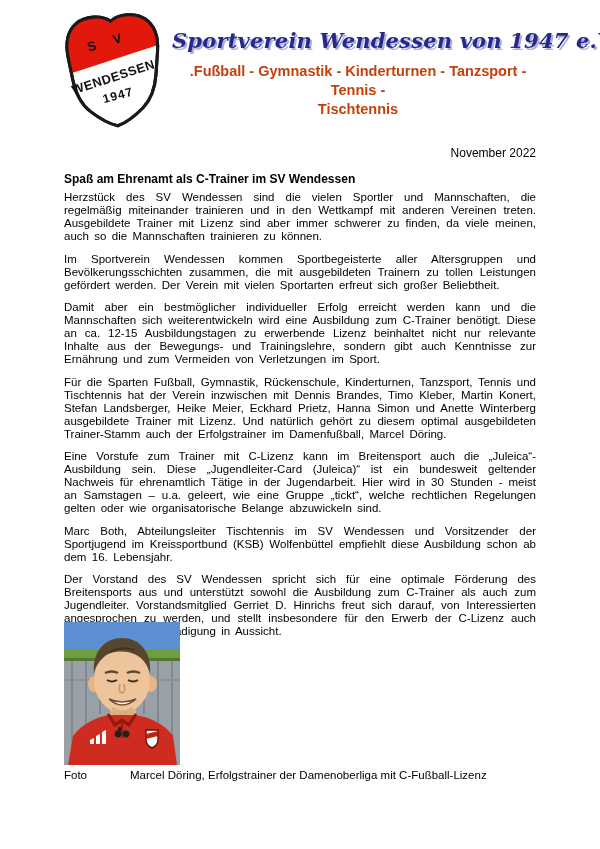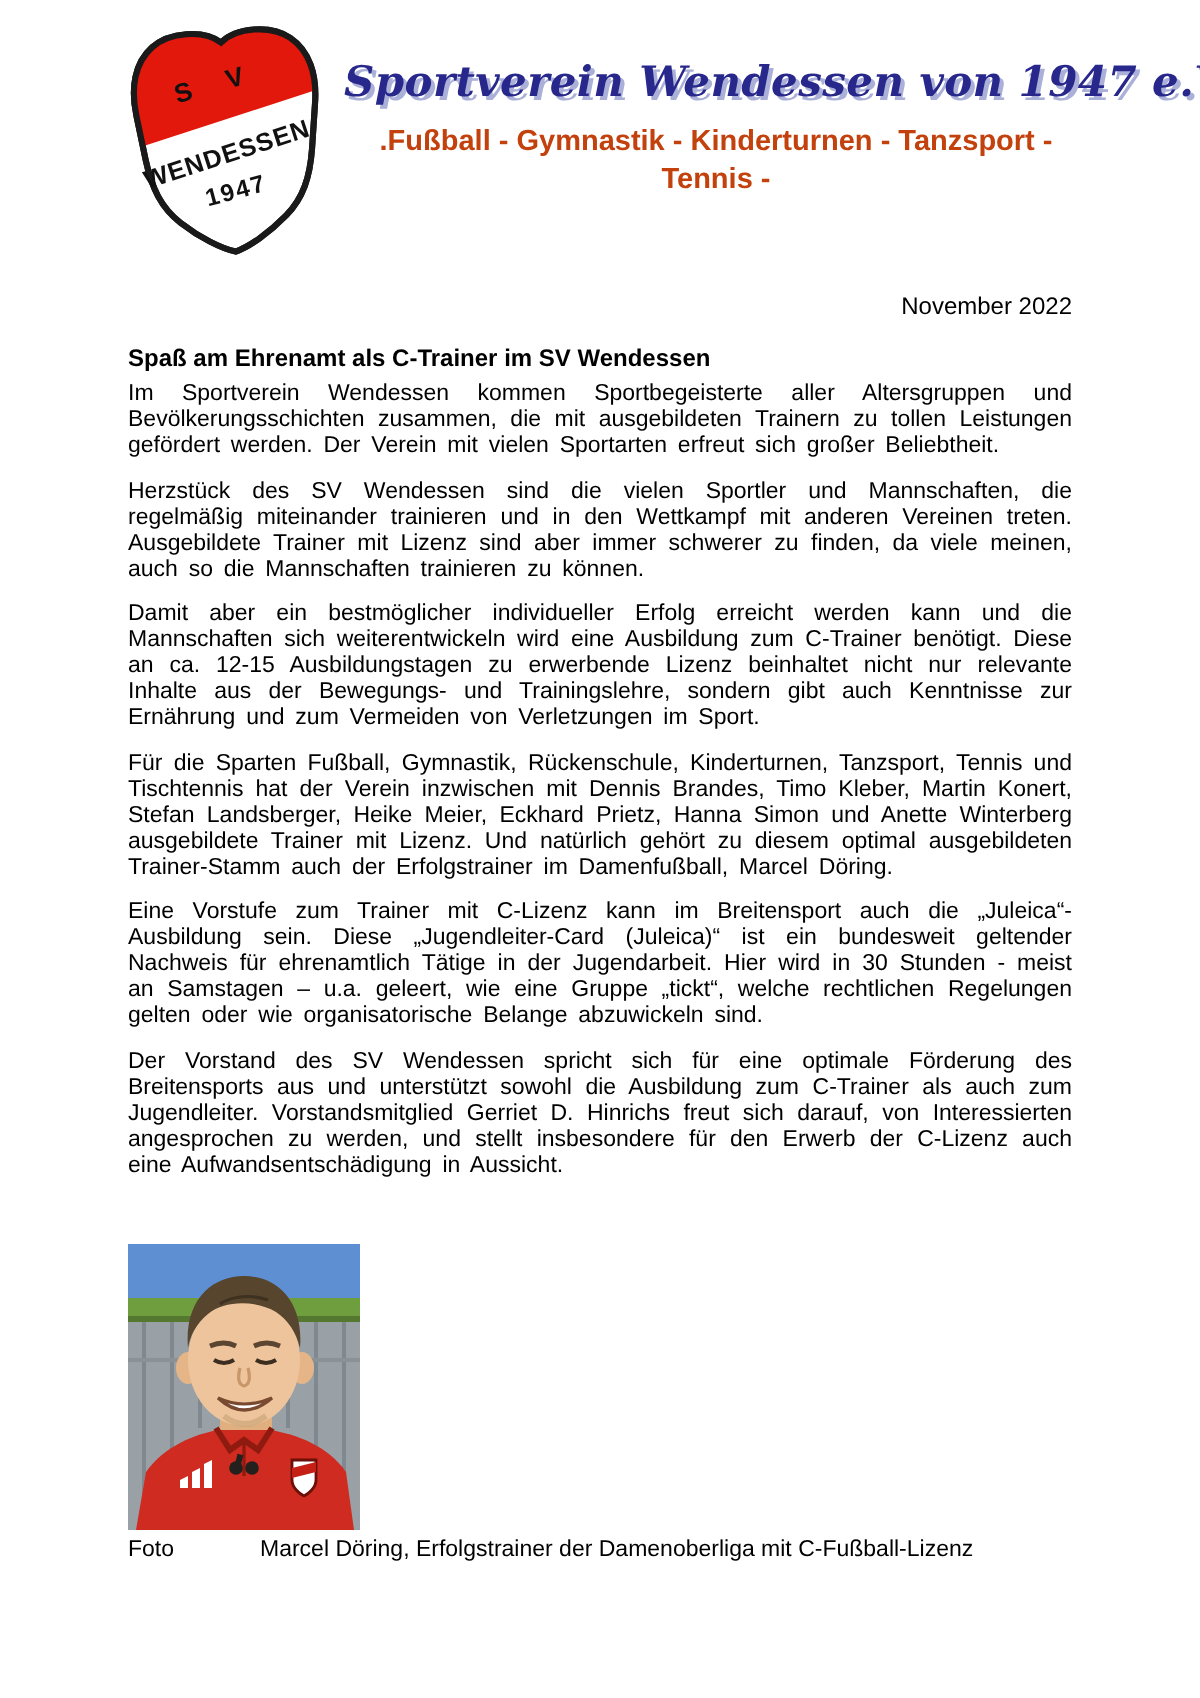--- a/index.html
+++ b/index.html
@@ -49,33 +49,35 @@
       <text x="52" y="33" transform="rotate(-12 52 33)" text-anchor="middle" font-family="Liberation Sans, sans-serif" font-weight="bold" font-size="13" letter-spacing="7" fill="#111">S V</text>
       <text x="55" y="68" transform="rotate(-14 55 68)" text-anchor="middle" font-family="Liberation Sans, sans-serif" font-weight="bold" font-size="12.5" letter-spacing="0.5" fill="#111">WENDESSEN</text>
       <text x="58" y="86" transform="rotate(-11 58 86)" text-anchor="middle" font-family="Liberation Sans, sans-serif" font-weight="bold" font-size="12" letter-spacing="1" fill="#111">1947</text>
     </g>
   </svg>
 
   <div class="header-text">
     <div class="club-title">Sportverein Wendessen von 1947 e.V.</div>
     <div class="club-subtitle">
       <div>.Fußball - Gymnastik - Kinderturnen - Tanzsport - Tennis -</div>
+      <div>Tischtennis</div>
     </div>
   </div>
 
   <div class="doc-date">November 2022</div>
 
   <div class="article-heading">Spaß am Ehrenamt als C-Trainer im SV Wendessen</div>
 
   <div class="article-body">
+    <p>Herzstück des SV Wendessen sind die vielen Sportler und Mannschaften, die regelmäßig miteinander trainieren und in den Wettkampf mit anderen Vereinen treten. Ausgebildete Trainer mit Lizenz sind aber immer schwerer zu finden, da viele meinen, auch so die Mannschaften trainieren zu können.</p>
     <p>Im Sportverein Wendessen kommen Sportbegeisterte aller Altersgruppen und Bevölkerungsschichten zusammen, die mit ausgebildeten Trainern zu tollen Leistungen gefördert werden. Der Verein mit vielen Sportarten erfreut sich großer Beliebtheit.</p>
-    <p>Herzstück des SV Wendessen sind die vielen Sportler und Mannschaften, die regelmäßig miteinander trainieren und in den Wettkampf mit anderen Vereinen treten. Ausgebildete Trainer mit Lizenz sind aber immer schwerer zu finden, da viele meinen, auch so die Mannschaften trainieren zu können.</p>
     <p>Damit aber ein bestmöglicher individueller Erfolg erreicht werden kann und die Mannschaften sich weiterentwickeln wird eine Ausbildung zum C-Trainer benötigt. Diese an ca. 12-15 Ausbildungstagen zu erwerbende Lizenz beinhaltet nicht nur relevante Inhalte aus der Bewegungs- und Trainingslehre, sondern gibt auch Kenntnisse zur Ernährung und zum Vermeiden von Verletzungen im Sport.</p>
     <p>Für die Sparten Fußball, Gymnastik, Rückenschule, Kinderturnen, Tanzsport, Tennis und Tischtennis hat der Verein inzwischen mit Dennis Brandes, Timo Kleber, Martin Konert, Stefan Landsberger, Heike Meier, Eckhard Prietz, Hanna Simon und Anette Winterberg ausgebildete Trainer mit Lizenz. Und natürlich gehört zu diesem optimal ausgebildeten Trainer-Stamm auch der Erfolgstrainer im Damenfußball, Marcel Döring.</p>
     <p>Eine Vorstufe zum Trainer mit C-Lizenz kann im Breitensport auch die „Juleica“-Ausbildung sein. Diese „Jugendleiter-Card (Juleica)“ ist ein bundesweit geltender Nachweis für ehrenamtlich Tätige in der Jugendarbeit. Hier wird in 30 Stunden - meist an Samstagen – u.a. geleert, wie eine Gruppe „tickt“, welche rechtlichen Regelungen gelten oder wie organisatorische Belange abzuwickeln sind.</p>
+    <p>Marc Both, Abteilungsleiter Tischtennis im SV Wendessen und Vorsitzender der Sportjugend im Kreissportbund (KSB) Wolfenbüttel empfiehlt diese Ausbildung schon ab dem 16. Lebensjahr.</p>
     <p>Der Vorstand des SV Wendessen spricht sich für eine optimale Förderung des Breitensports aus und unterstützt sowohl die Ausbildung zum C-Trainer als auch zum Jugendleiter. Vorstandsmitglied Gerriet D. Hinrichs freut sich darauf, von Interessierten angesprochen zu werden, und stellt insbesondere für den Erwerb der C-Lizenz auch eine Aufwandsentschädigung in Aussicht.</p>
   </div>
 
   <svg class="portrait-photo" viewBox="0 0 116 143" aria-hidden="true">
     <rect x="0" y="0" width="116" height="30" fill="#5d8fd2"></rect>
     <rect x="0" y="27" width="116" height="11" fill="#6f9e3f"></rect>
     <rect x="0" y="36" width="116" height="3" fill="#557830"></rect>
     <rect x="0" y="39" width="116" height="104" fill="#99a1a7"></rect>
     <g stroke="#818990" stroke-width="2">
       <line x1="8" y1="39" x2="8" y2="143"></line>

